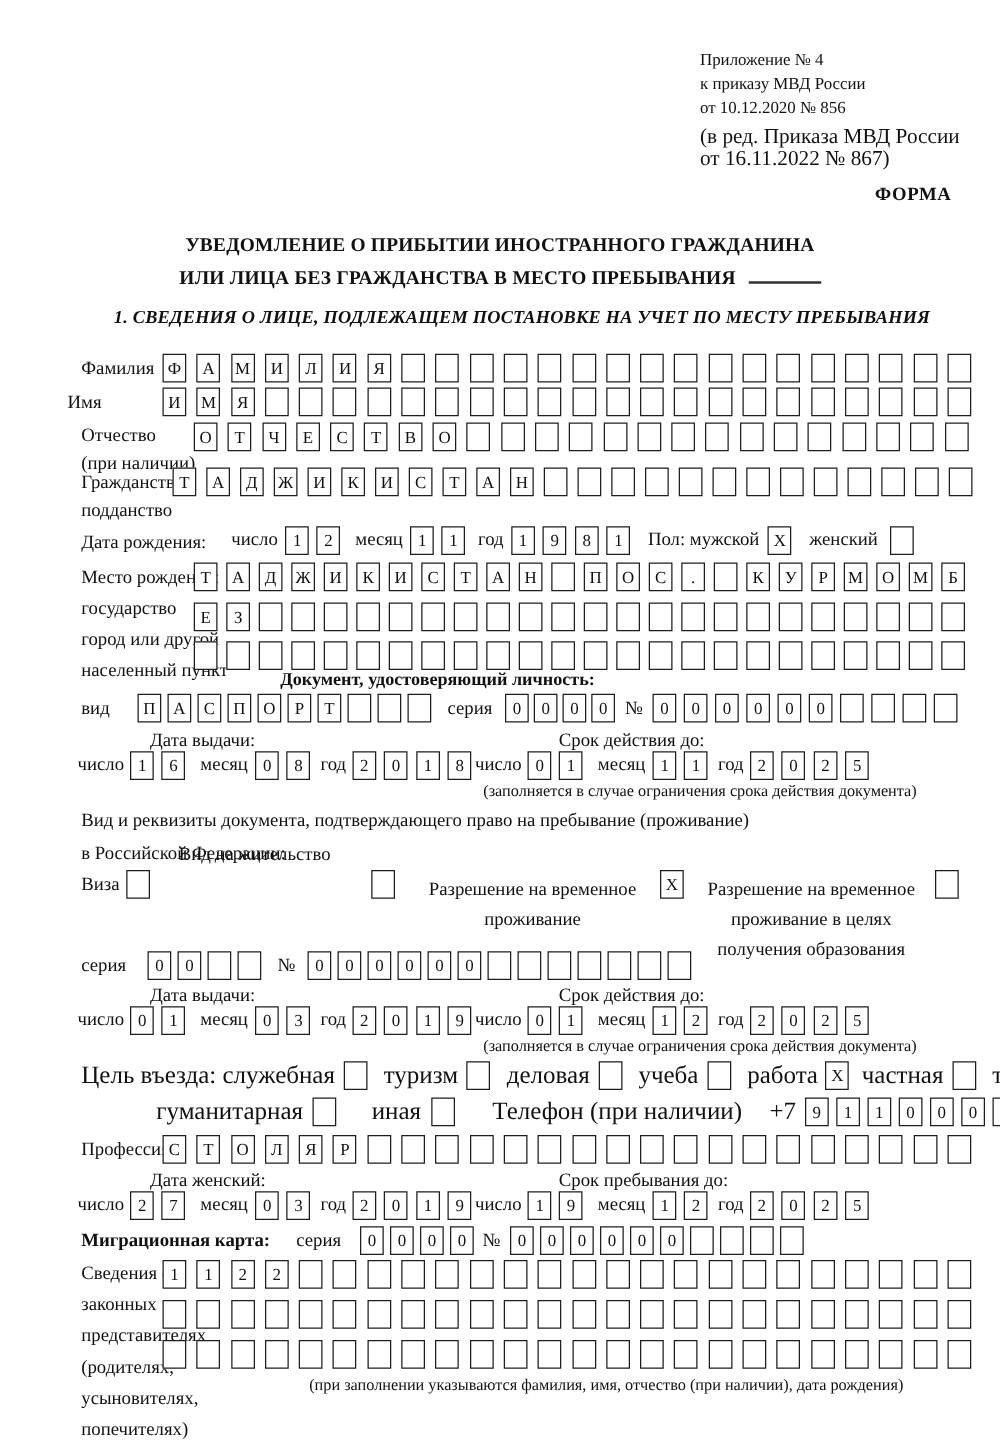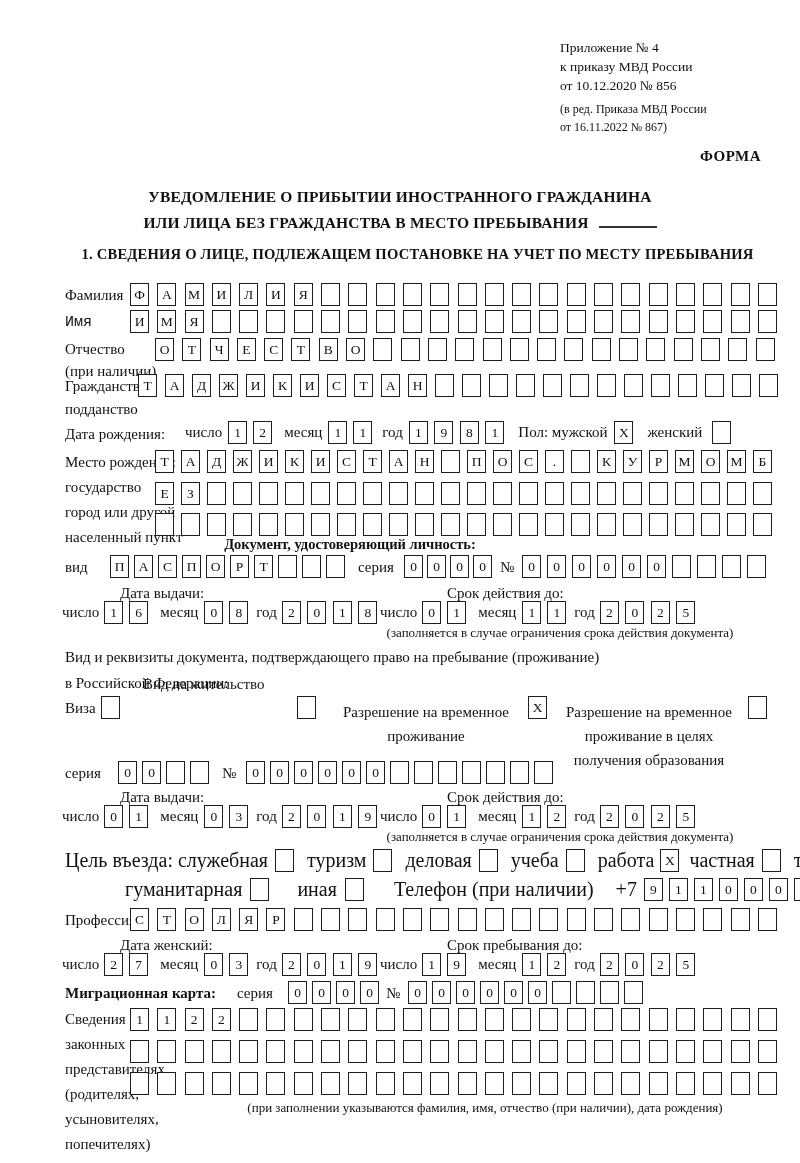--- a/index.html
+++ b/index.html
@@ -10,23 +10,23 @@
   .lab{font-size:15px;white-space:nowrap;}
   .lab14{font-size:20px;white-space:nowrap;}
   .note{font-size:13px;white-space:nowrap;}
   .b{font-weight:bold;}
   .center{text-align:center;}
   .cells{display:flex;}
   .g83{gap:8.3px;} .g8{gap:8px;} .g7{gap:7px;} .g65{gap:6.5px;} .g6{gap:6px;} .g5{gap:5px;} .g4{gap:4px;}
   .cell{box-sizing:border-box;width:19px;height:23px;border:1.6px solid #1e1e1e;background:#fff;
         display:flex;align-items:center;justify-content:center;font-size:13.5px;line-height:1;flex:0 0 auto;}
   .hdr{font-size:13.5px;line-height:19px;}
-  .hdr-small{font-size:12px;line-height:18px;}
+  .hdr-small{font-size:17px;line-height:18px;}
   .title{font-size:15.5px;font-weight:bold;line-height:26px;letter-spacing:.2px;}
-  .sect{font-size:14.6px;font-weight:bold;letter-spacing:.2px;}
+  .sect{font-size:14.6px;font-weight:bold;letter-spacing:.2px;font-style:italic;}
   .blank-line{display:inline-block;width:58px;border-bottom:2px solid #333;height:14px;margin-left:10px;}
 </style>
 </head>
 <body>
 
 <div class="page">
 
   <div class="abs hdr" style="left:560px;top:38px;">
     <div>Приложение № 4</div>
     <div>к приказу МВД России</div>
@@ -66,21 +66,21 @@
         <span class="cell"></span>
         <span class="cell"></span>
         <span class="cell"></span>
         <span class="cell"></span>
         <span class="cell"></span>
         <span class="cell"></span>
         <span class="cell"></span>
       </span>
   </div>
 
-  <div class="abs lab" style="left:65px;top:314px;font-family:Liberation Mono, monospace;">Имя</div>
+  <div class="abs lab" style="left:54px;top:314px;">Имя</div>
   <div class="row" style="left:130px;top:310px;">
     <span class="cells g83">
         <span class="cell">И</span>
         <span class="cell">М</span>
         <span class="cell">Я</span>
         <span class="cell"></span>
         <span class="cell"></span>
         <span class="cell"></span>
         <span class="cell"></span>
         <span class="cell"></span>

